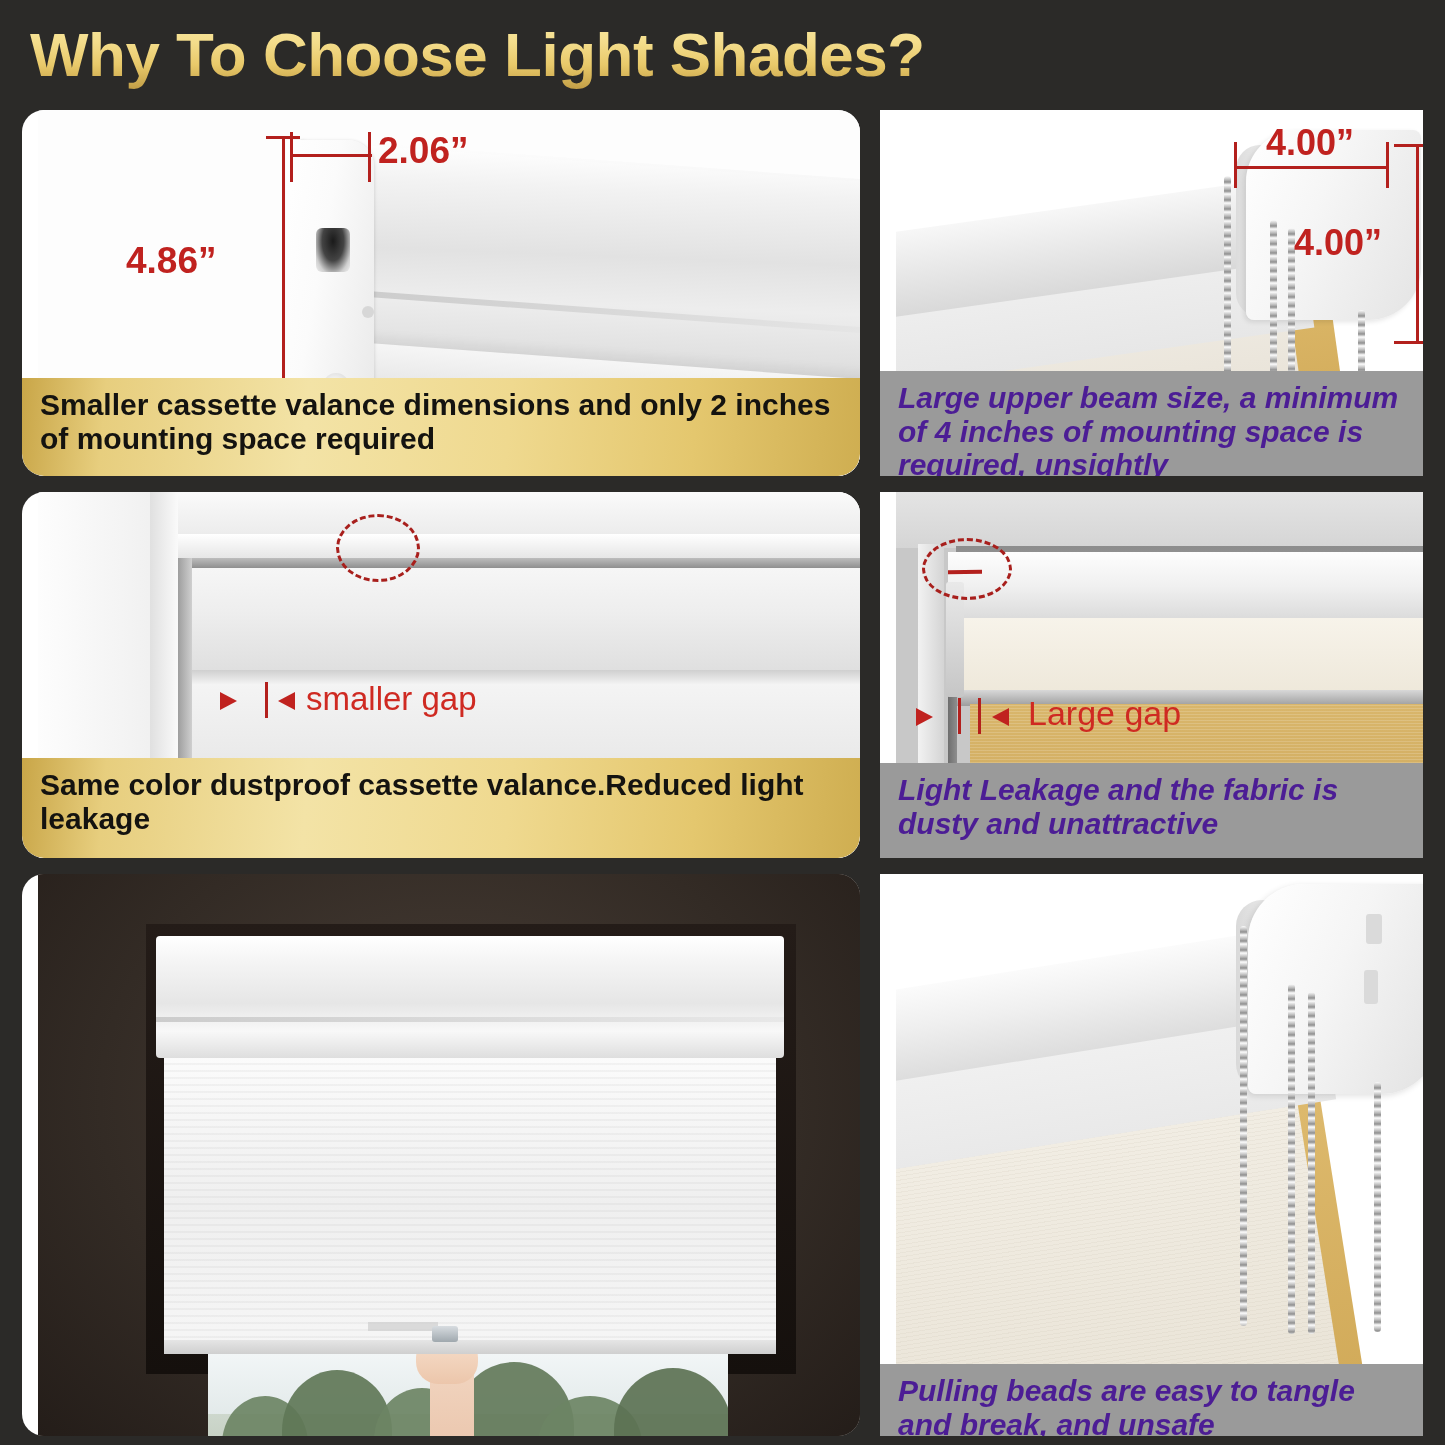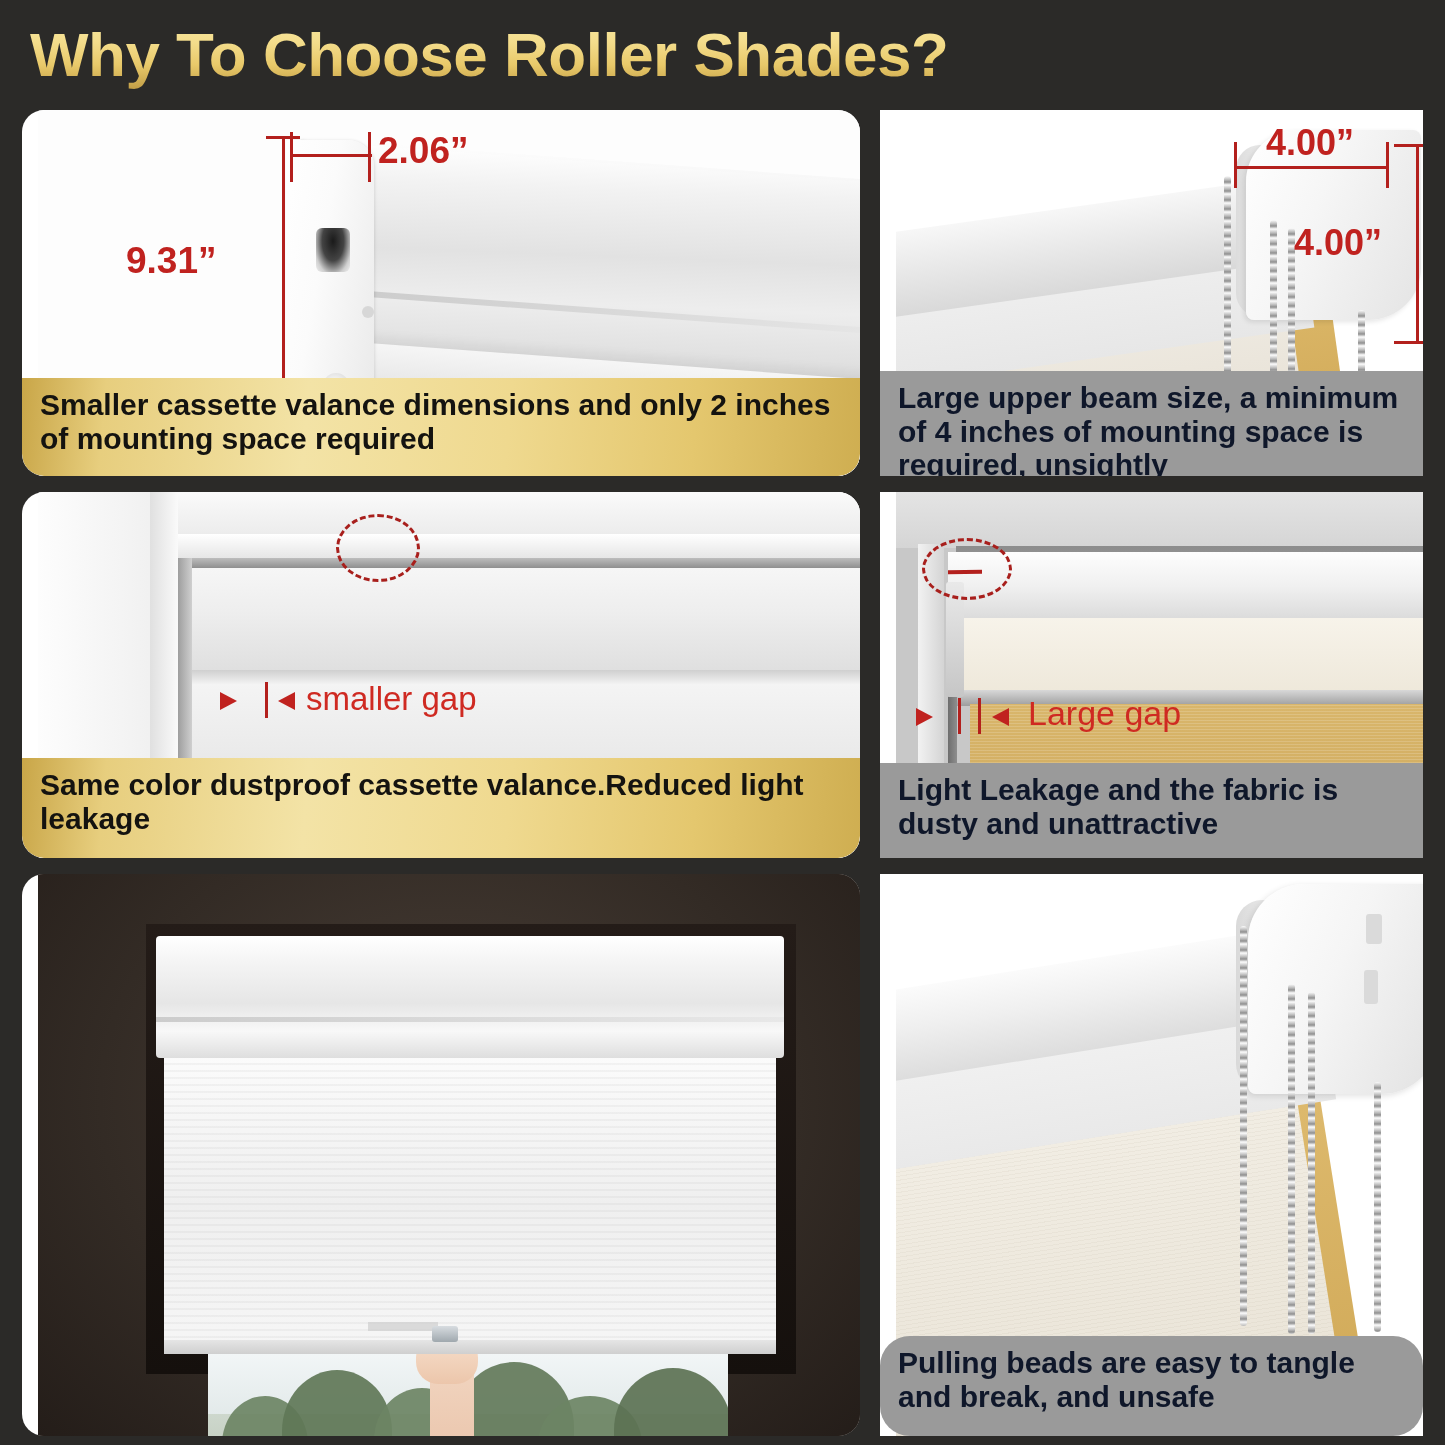--- a/index.html
+++ b/index.html
@@ -59,29 +59,30 @@
   }
   .cap.gold {
     background: linear-gradient(95deg, #c9a648 0%, #e7ce7e 10%, #f3e3a6 34%, #efd98f 58%, #e4c76e 80%, #cfae51 100%);
     color: #141310;
     font-size: 30px;
     border-bottom-left-radius: 22px;
     border-bottom-right-radius: 22px;
   }
   .cap.gray {
     background: #9a9a9a;
-    color: #0f172a;
+    color: #4c1d95;
     font-size: 30px;
+    font-style: italic;
   }
   .cap.gold.r1 { height: 98px; }
   .cap.gold.r2 { height: 100px; }
   .cap.gold.r3 { height: 112px; }
   .cap.gray.r1 { height: 105px; }
   .cap.gray.r2 { height: 95px; }
-  .cap.gray.r3 { height: 100px; border-radius: 30px; }
+  .cap.gray.r3 { height: 72px; }
 
   
   .red-txt {
     position: absolute;
     color: #c0221f;
     font-weight: bold;
     white-space: nowrap;
     font-family: "Liberation Sans", sans-serif;
   }
   .red-txt.light { font-weight: normal; color: #cf2a22; }
@@ -290,21 +291,21 @@
     border-radius:28px;background:linear-gradient(90deg,#d9d9d9,#f6f6f6);}
   .p6-slotA{position:absolute;left:470px;top:40px;width:16px;height:30px;
     background:#dadada;border-radius:3px;}
   .p6-slotB{position:absolute;left:468px;top:96px;width:14px;height:34px;
     background:#dadada;border-radius:3px;}
 </style>
 </head>
 <body>
 
 <div class="title-wrap">
-  <div class="main-title">Why To Choose Roller Shades?</div>
+  <div class="main-title">Why To Choose Light Shades?</div>
 </div>
 
 <div class="grid">
 
   <div class="panel left row1">
     <div class="photo" style="height:100%">
       <div class="p1-bg"></div>
       <div class="p1-fabric"></div>
       <div class="p1-roll"></div>
       <div class="p1-cap-body"></div>
@@ -314,21 +315,21 @@
       <div class="p1-screw"></div>
 
       <div class="dimline" style="left:252px; top:22px; width:3px; height:50px;"></div>
       <div class="dimline" style="left:330px; top:22px; width:3px; height:50px;"></div>
       <div class="dimline" style="left:252px; top:44px; width:82px; height:3px;"></div>
       <div class="red-txt" style="left:340px; top:20px; font-size:37px;">2.06”</div>
 
       <div class="dimline" style="left:244px; top:26px; width:3px; height:280px;"></div>
       <div class="dimline" style="left:228px; top:26px; width:34px; height:3px;"></div>
       <div class="dimline" style="left:228px; top:303px; width:34px; height:3px;"></div>
-      <div class="red-txt" style="left:88px; top:130px; font-size:37px;">9.31”</div>
+      <div class="red-txt" style="left:88px; top:130px; font-size:37px;">4.86”</div>
     </div>
     <div class="cap gold r1">Smaller cassette valance dimensions and only 2 inches of mounting space required</div>
   </div>
 
   <div class="panel right row1">
     <div class="photo" style="height:100%">
       <div class="p2-bg"></div>
       <div class="p2-fab-tan"></div>
       <div class="p2-fab-cream"></div>
       <div class="p2-fab-white"></div>

